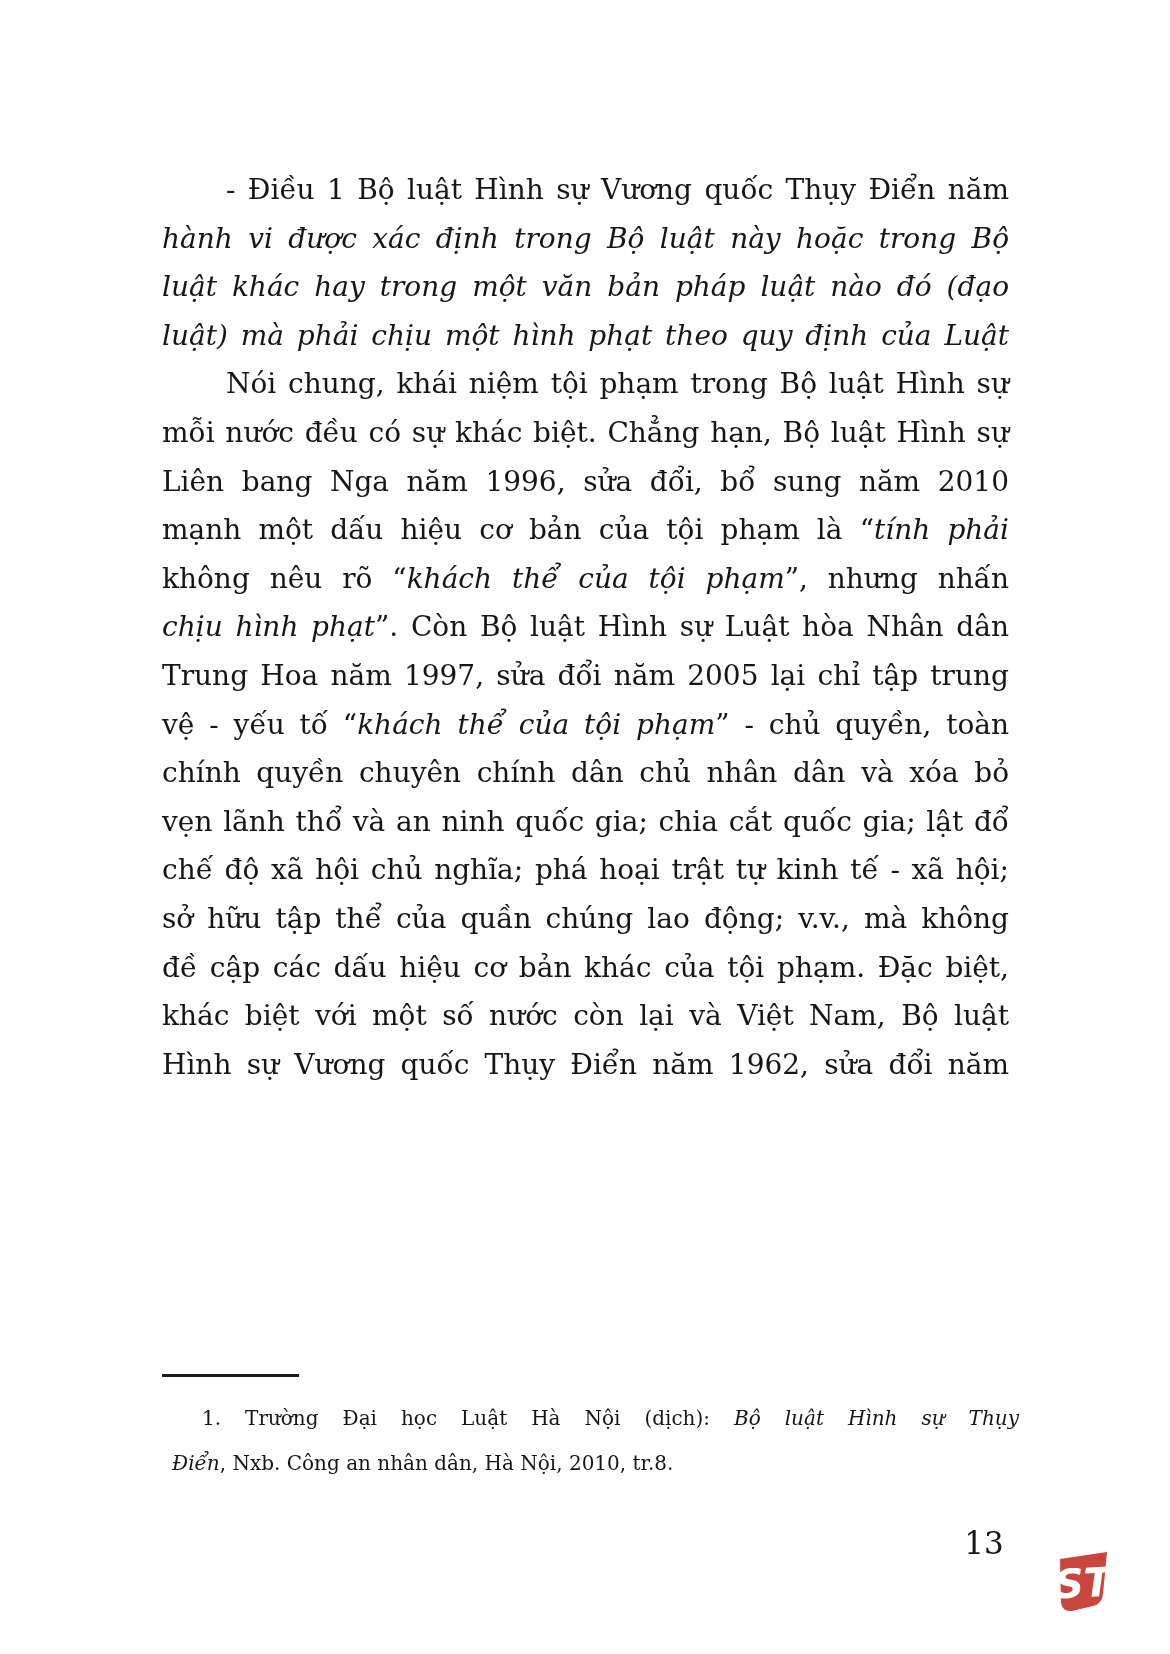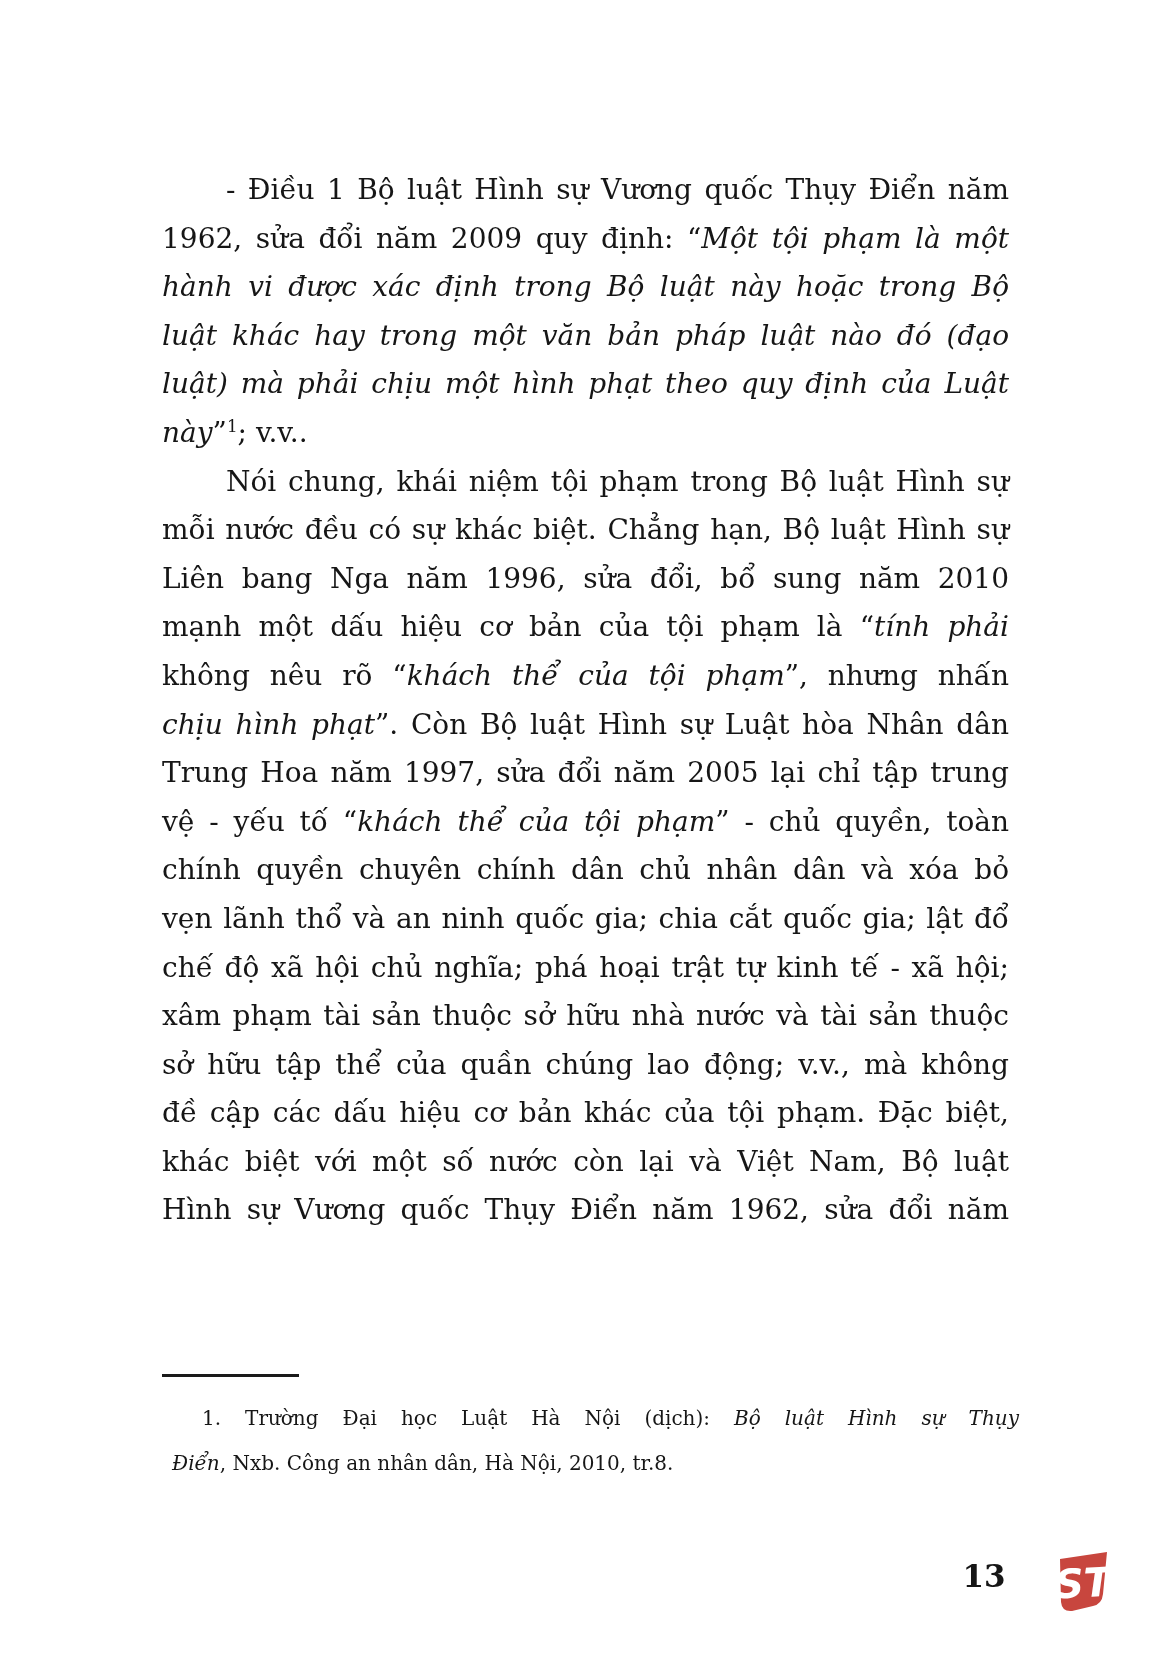--- a/index.html
+++ b/index.html
@@ -45,56 +45,52 @@
   .footnote-text {
     position: absolute;
     left: 172px; top: 1396px; width: 847px;
     font-size: 20px;
     line-height: 45px;
   }
   .footnote-text .line { height: 45px; }
   .footnote-text .line.indent { text-indent: 30px; }
   .page-number {
     position: absolute;
-    left: 956px; top: 1558px;
+    left: 956px; top: 1525px;
     width: 56px;
     text-align: center;
     font-size: 31px;
-    font-weight: bold;
   }
   .publisher-logo {
     position: absolute;
     left: 1053px; top: 1549px;
     width: 60px; height: 66px;
   }
 </style>
 </head>
 <body style="color: rgb(22, 22, 22); background: rgb(255, 255, 255);">
 
 <div class="page">
 
   <div class="body-text">
       <div class="line indent"><span>- Điều 1 Bộ luật Hình sự Vương quốc Thụy Điển năm</span></div>
-      <div class="line"><span>1962, sửa đổi năm 2009 quy định: “</span><span class="it">Một tội phạm là một</span></div>
       <div class="line"><span class="it">hành vi được xác định trong Bộ luật này hoặc trong Bộ</span></div>
       <div class="line"><span class="it">luật khác hay trong một văn bản pháp luật nào đó (đạo</span></div>
       <div class="line"><span class="it">luật) mà phải chịu một hình phạt theo quy định của Luật</span></div>
-      <div class="line noj"><span class="it">này</span><span>”</span><sup>1</sup><span>; v.v..</span></div>
       <div class="line indent"><span>Nói chung, khái niệm tội phạm trong Bộ luật Hình sự</span></div>
       <div class="line"><span>mỗi nước đều có sự khác biệt. Chẳng hạn, Bộ luật Hình sự</span></div>
       <div class="line"><span>Liên bang Nga năm 1996, sửa đổi, bổ sung năm 2010</span></div>
       <div class="line"><span>mạnh một dấu hiệu cơ bản của tội phạm là “</span><span class="it">tính phải</span></div>
       <div class="line"><span>không nêu rõ “</span><span class="it">khách thể của tội phạm</span><span>”, nhưng nhấn</span></div>
       <div class="line"><span class="it">chịu hình phạt</span><span>”. Còn Bộ luật Hình sự Luật hòa Nhân dân</span></div>
       <div class="line"><span>Trung Hoa năm 1997, sửa đổi năm 2005 lại chỉ tập trung</span></div>
       <div class="line"><span>vệ - yếu tố “</span><span class="it">khách thể của tội phạm</span><span>” - chủ quyền, toàn</span></div>
       <div class="line"><span>chính quyền chuyên chính dân chủ nhân dân và xóa bỏ</span></div>
       <div class="line"><span>vẹn lãnh thổ và an ninh quốc gia; chia cắt quốc gia; lật đổ</span></div>
       <div class="line"><span>chế độ xã hội chủ nghĩa; phá hoại trật tự kinh tế - xã hội;</span></div>
-      <div class="line"><span>xâm phạm tài sản thuộc sở hữu nhà nước và tài sản thuộc</span></div>
       <div class="line"><span>sở hữu tập thể của quần chúng lao động; v.v., mà không</span></div>
       <div class="line"><span>đề cập các dấu hiệu cơ bản khác của tội phạm. Đặc biệt,</span></div>
       <div class="line"><span>khác biệt với một số nước còn lại và Việt Nam, Bộ luật</span></div>
       <div class="line"><span>Hình sự Vương quốc Thụy Điển năm 1962, sửa đổi năm</span></div>
     </div>
 
   <div class="footnote-rule"></div>
 
   <div class="footnote-text">
       <div class="line indent"><span>1. Trường Đại học Luật Hà Nội (dịch): </span><span class="it">Bộ luật Hình sự Thụy</span></div>

